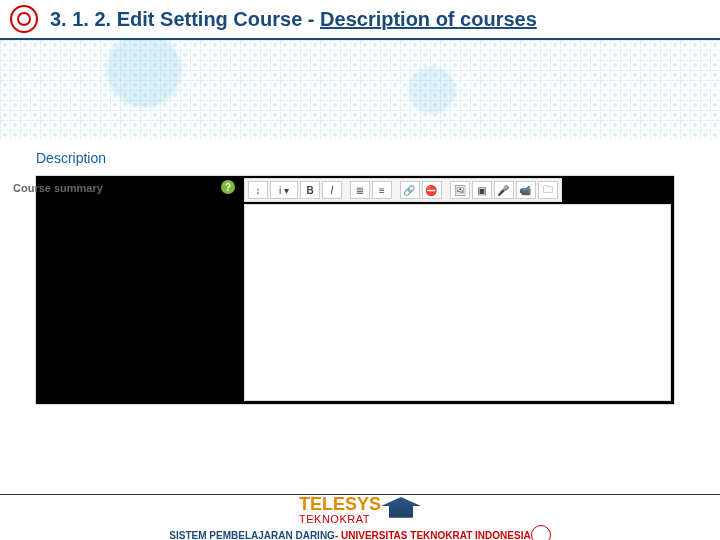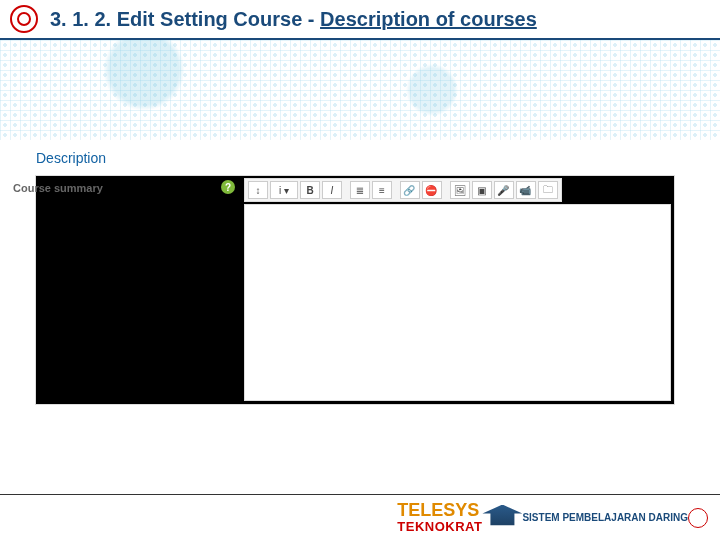--- a/index.html
+++ b/index.html
@@ -30,24 +30,24 @@
 
 
 .toolbar { position:absolute; top:2px; left:208px; height:24px; display:flex; gap:2px; align-items:center; background:#f4f4f4; border:1px solid #ddd; padding:2px 3px; }
 .tbtn { width:20px; height:18px; border:1px solid #ccc; background:#fff; font-size:10px; display:flex; align-items:center; justify-content:center; color:#444; cursor:pointer; }
 .toolbar .sep { width:4px; }
 
 
 .editor { position:absolute; top:28px; left:208px; right:3px; bottom:3px; border:1px solid #ddd; background:#fff; }
 
 
-.footer { position:absolute; bottom:0; left:0; width:100%; height:46px; border-top:1px solid #333; display:flex; align-items:center; justify-content:flex-end; padding:0 12px; }
+.footer { position:absolute; bottom:0; left:0; width:100%; height:46px; border-top:1px solid #333; display:flex; align-items:center; justify-content:space-between; padding:0 12px;flex-direction:column; }
 .footer-left { display:flex; align-items:center; gap:4px; }
 .telesys { font-size:18px; font-weight:900; color:#e08a00; letter-spacing:0; line-height:1; }
-.teknokrat { font-size:13px; font-weight:700; color:#c00; letter-spacing:.5px; }
+.teknokrat { font-size:11px; font-weight:400; color:#c00; letter-spacing:.5px; }
 .grad-icon { width:40px; height:26px; background:linear-gradient(#2a5a8a,#1a3a5a); clip-path:polygon(50% 0,100% 35%,80% 35%,80% 80%,20% 80%,20% 35%,0 35%); margin-left:-4px; }
 .footer-right { display:flex; align-items:center; font-size:10px; font-weight:700; color:#1a4a7a; }
 .footer-right .inst { color:#c00; }
 .footer-logo { width:20px; height:20px; border:1.5px solid #c00; border-radius:50%; background:#fff; }
 </style>
 </head>
 <body>
 
 <div class="header">
   <div class="header-logo"></div>
@@ -88,15 +88,16 @@
 <div class="footer">
   <div class="footer-left">
     <div>
       <div class="telesys">TELESYS</div>
       <div class="teknokrat">TEKNOKRAT</div>
     </div>
     <div class="grad-icon"></div>
   </div>
   <div class="footer-right">
     <span>SISTEM PEMBELAJARAN DARING </span>
+    <span class="inst">- UNIVERSITAS TEKNOKRAT INDONESIA</span>
     <div class="footer-logo"></div>
   </div>
 </div>
 
 </body></html>

